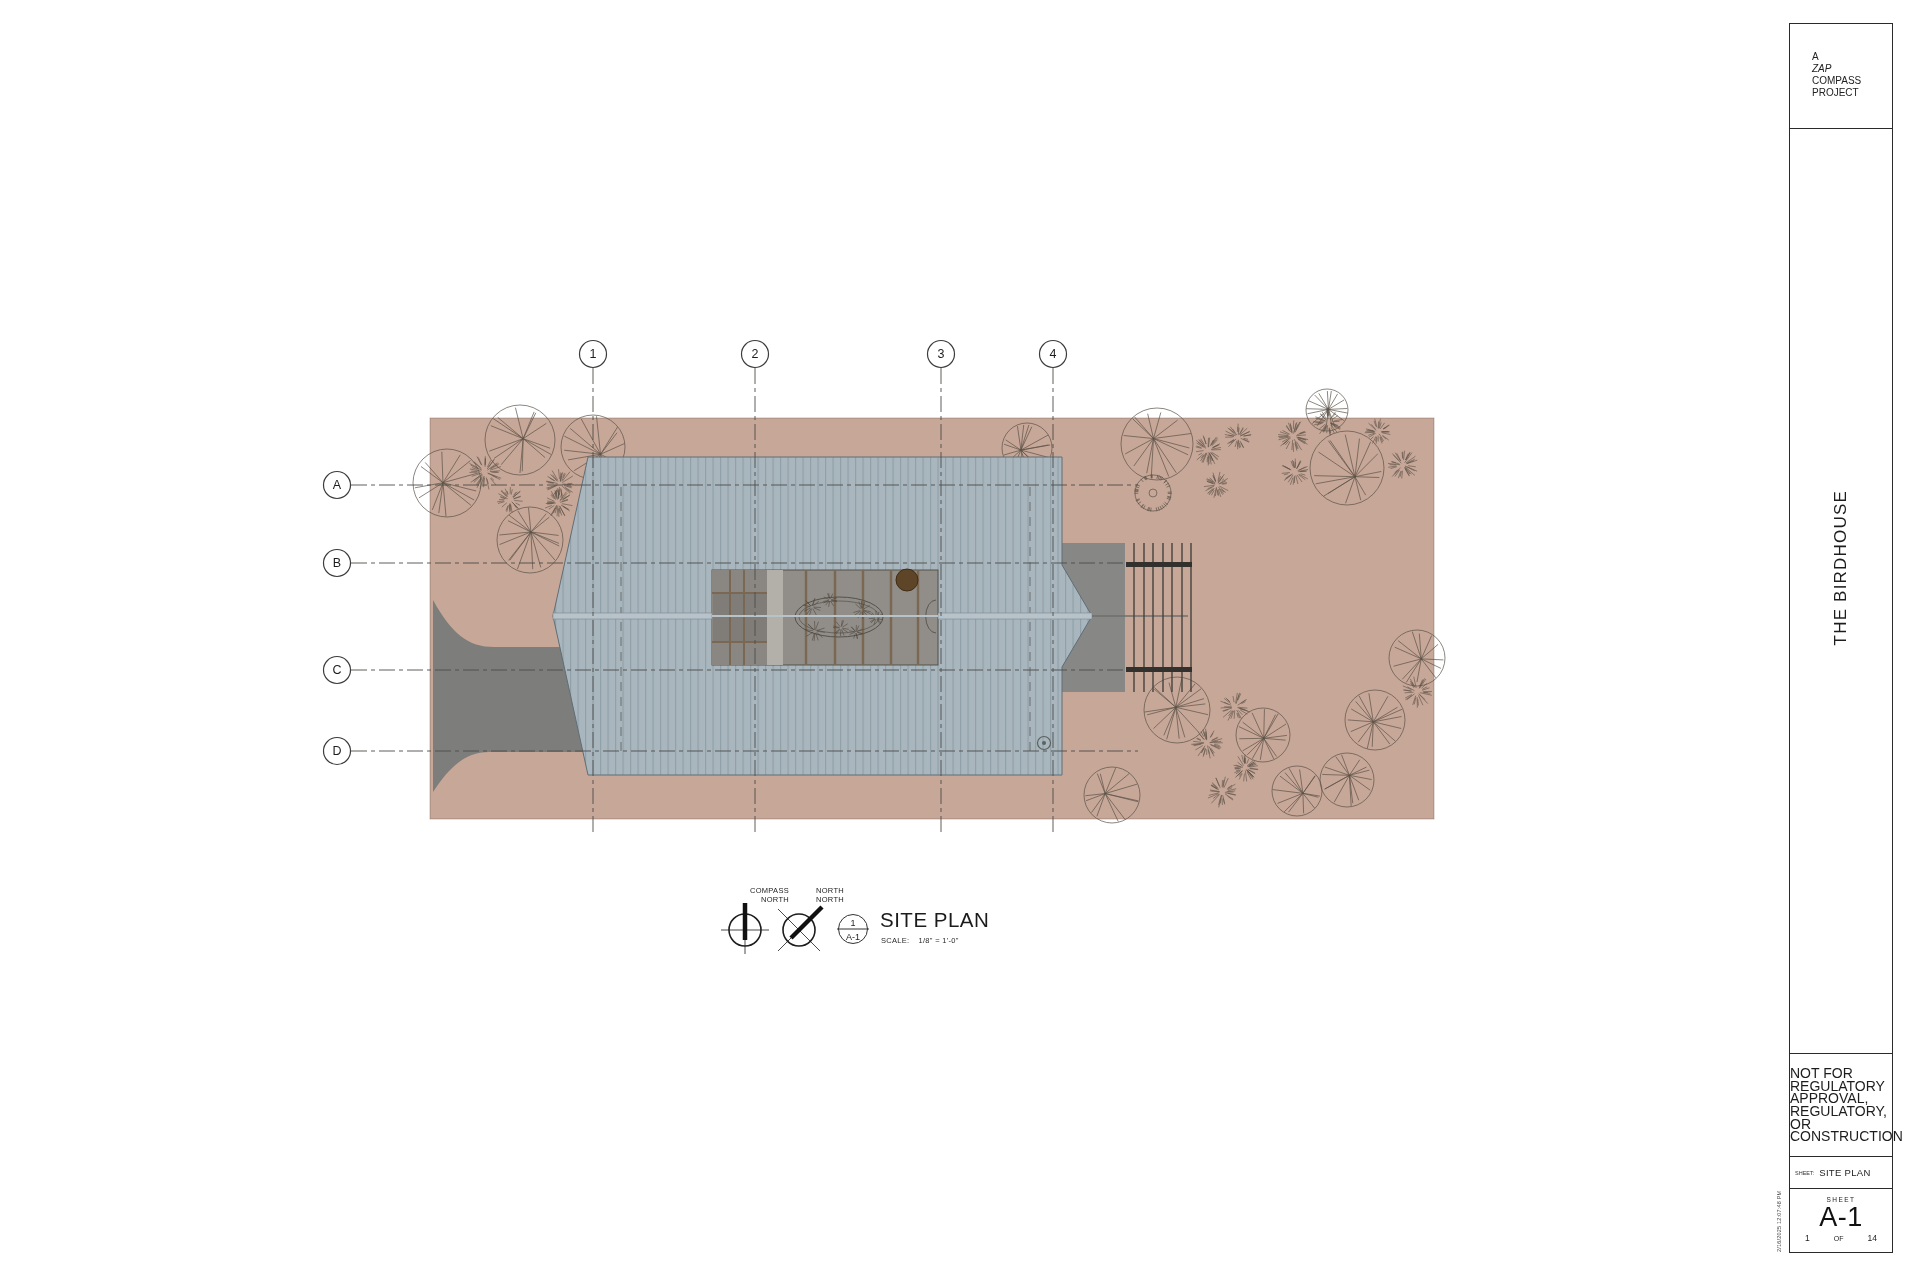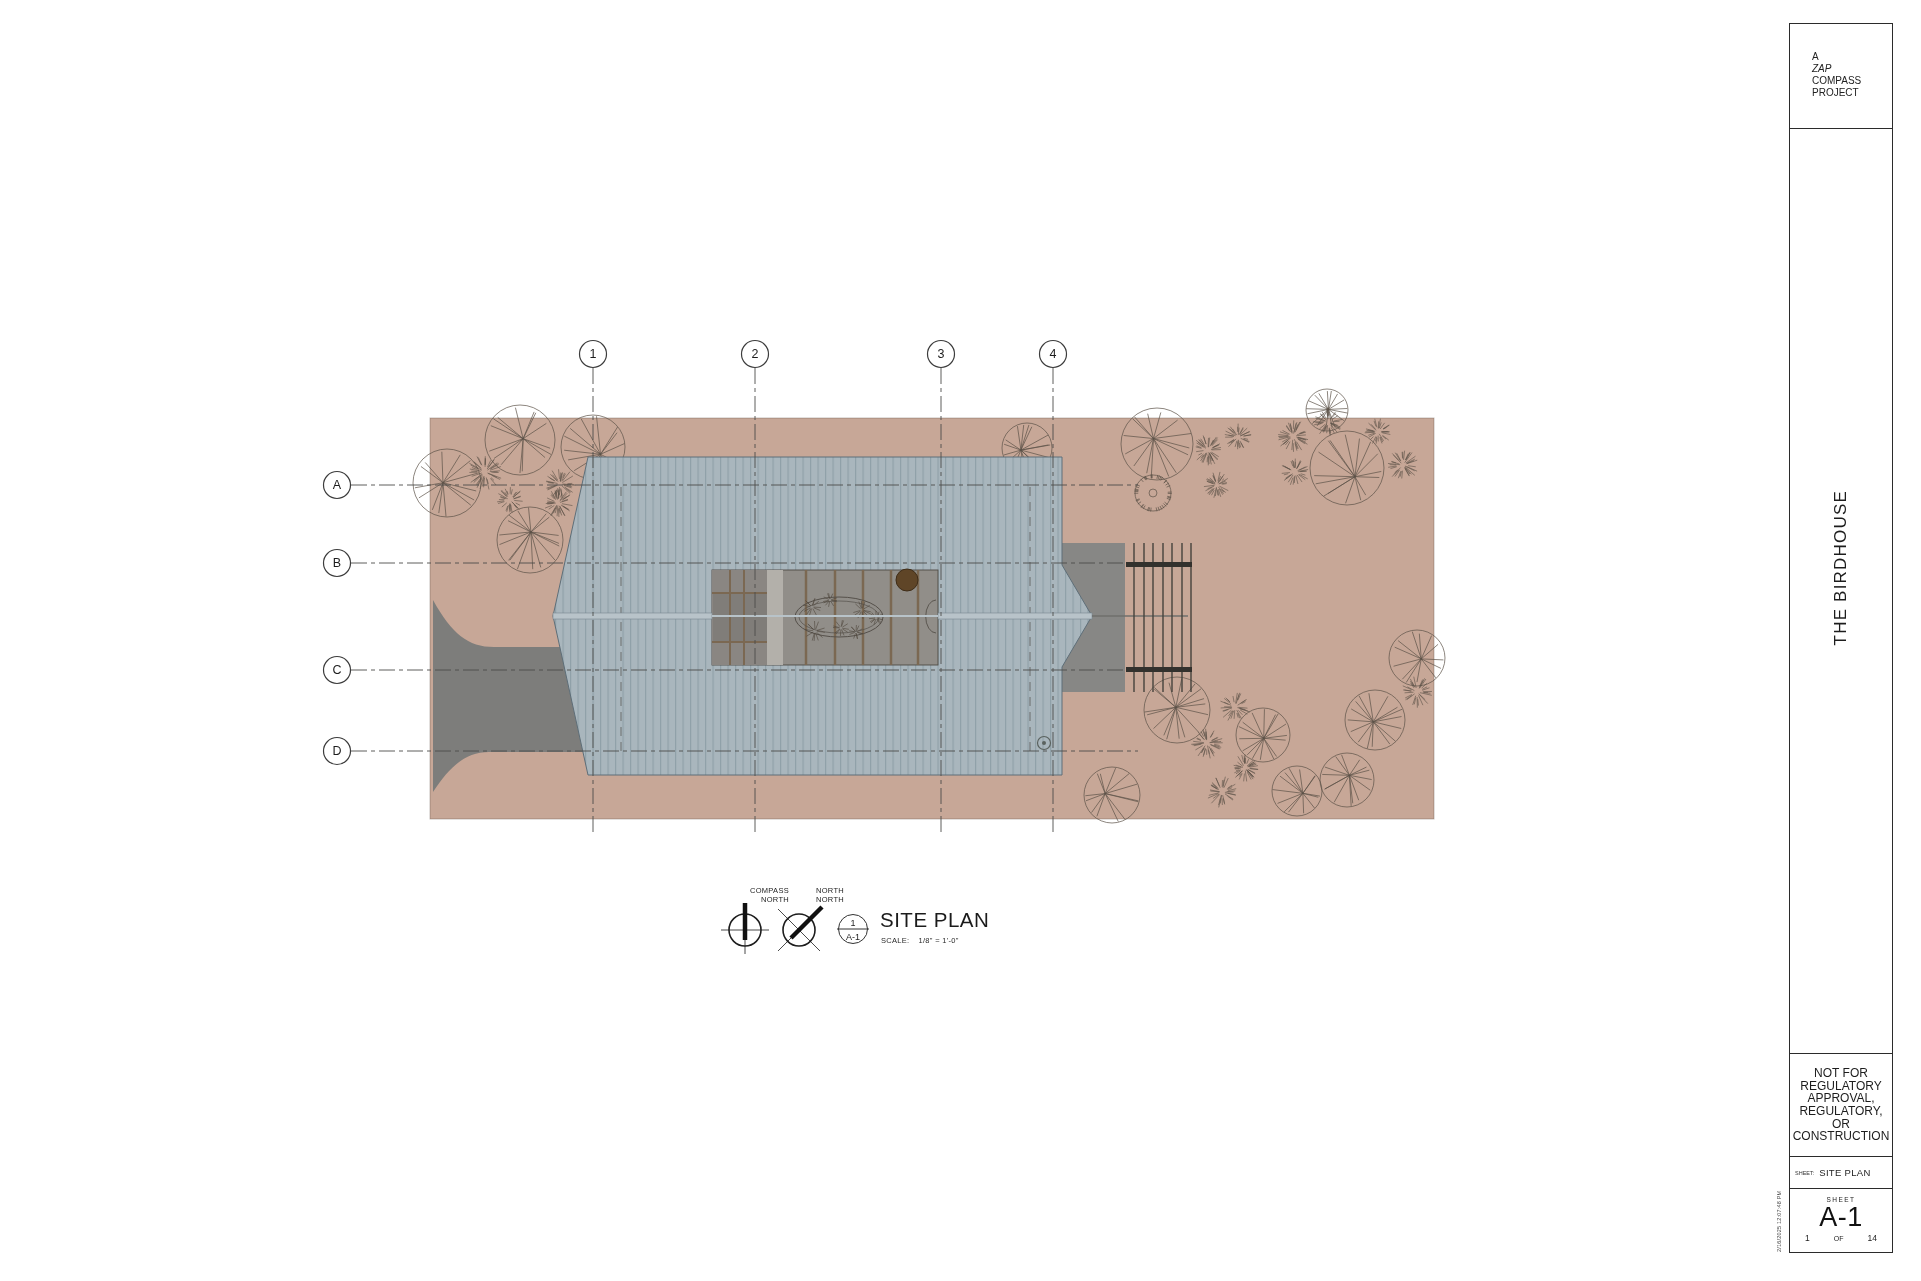--- a/index.html
+++ b/index.html
@@ -22,21 +22,21 @@
   .tb{position:absolute;left:1789px;top:23px;width:104px;height:1230px;
       border:1.5px solid #2b2b2b;box-sizing:border-box;background:#fff;}
   .tb-s{box-sizing:border-box;width:100%;}
   .tb-s + .tb-s{border-top:1px solid #2b2b2b;}
   .tb-logo{height:104px;padding:27px 0 0 22px;font-size:10px;line-height:12px;color:#222;}
   .tb-logo div:nth-child(2){font-weight:normal;font-style:italic;}
   .tb-project{height:925px;display:flex;align-items:center;justify-content:center;}
   .tb-project .vert{writing-mode:vertical-rl;transform:rotate(180deg);
     font-size:17px;letter-spacing:1.2px;color:#1d1d1d;padding-top:46px;}
   .tb-disc{height:103px;display:flex;flex-direction:column;justify-content:center;
-    text-align:center;font-size:12px;line-height:12.6px;color:#1d1d1d;}
+    font-size:14px;line-height:12.6px;color:#1d1d1d;}
   .tb-sheettitle{height:32px;display:flex;align-items:center;padding-left:5px;}
   .tb-sheettitle .lbl{font-size:5.5px;color:#333;}
   .tb-sheettitle .val{font-size:9.5px;margin-left:5px;letter-spacing:.3px;}
   .tb-num{height:64px;text-align:center;padding-top:7px;}
   .tb-num .sw{font-size:6.5px;letter-spacing:1.5px;color:#222;}
   .tb-num .num{font-size:27px;letter-spacing:.5px;line-height:29px;color:#111;}
   .tb-num .pg{display:flex;justify-content:space-between;align-items:baseline;
     padding:0 15px;margin-top:1px;}
   .tb-num .pg span{font-size:7px;}
   .tb-num .pg .cur,.tb-num .pg .tot{font-size:8.5px;}

